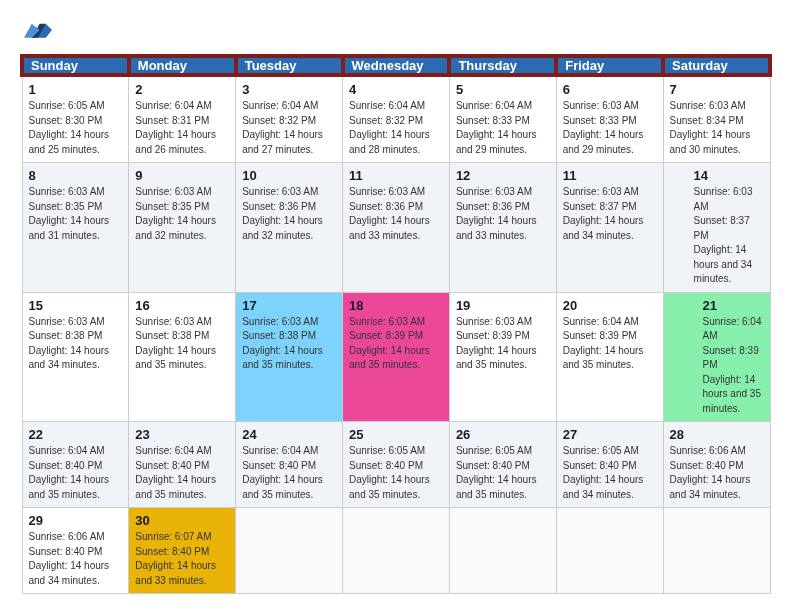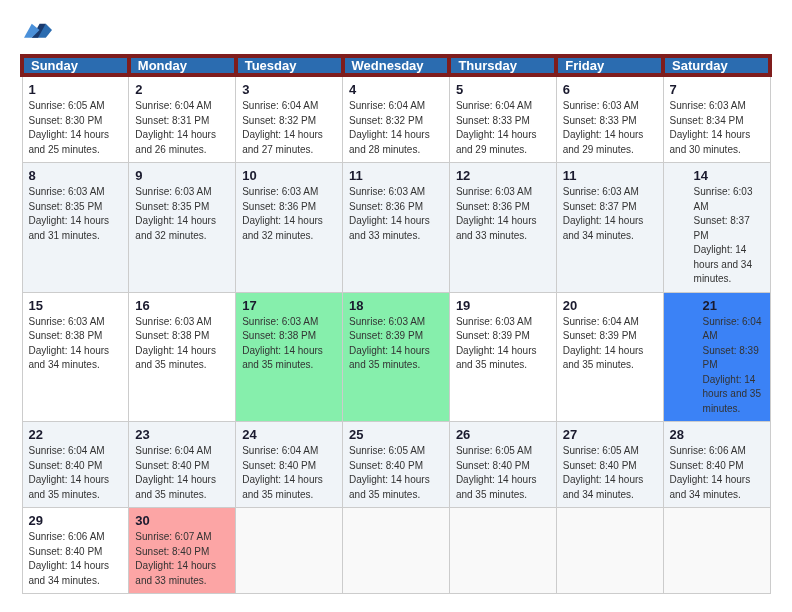--- a/index.html
+++ b/index.html
@@ -207,37 +207,37 @@
         </tr>
         <tr>
           <td style="background: rgb(255, 255, 255);">
         <span class="day-num">15</span>
         <span class="day-detail">Sunrise: 6:03 AM<br>Sunset: 8:38 PM<br>Daylight: 14 hours and 34 minutes.</span>
       </td>
           <td style="background: rgb(255, 255, 255);">
         <span class="day-num">16</span>
         <span class="day-detail">Sunrise: 6:03 AM<br>Sunset: 8:38 PM<br>Daylight: 14 hours and 35 minutes.</span>
       </td>
-          <td style="background: #86efac; margin-left: 36px;">
+          <td style="background: #7dd3fc; margin-left: 36px;">
         <span class="day-num">17</span>
         <span class="day-detail">Sunrise: 6:03 AM<br>Sunset: 8:38 PM<br>Daylight: 14 hours and 35 minutes.</span>
       </td>
-          <td style="background: #86efac;">
+          <td style="background: #ec4899;">
         <span class="day-num">18</span>
         <span class="day-detail">Sunrise: 6:03 AM<br>Sunset: 8:39 PM<br>Daylight: 14 hours and 35 minutes.</span>
       </td>
           <td style="background: rgb(255, 255, 255); margin-top: 32px;">
         <span class="day-num">19</span>
         <span class="day-detail">Sunrise: 6:03 AM<br>Sunset: 8:39 PM<br>Daylight: 14 hours and 35 minutes.</span>
       </td>
           <td style="background: rgb(255, 255, 255);">
         <span class="day-num">20</span>
         <span class="day-detail">Sunrise: 6:04 AM<br>Sunset: 8:39 PM<br>Daylight: 14 hours and 35 minutes.</span>
       </td>
-          <td style="background: #3b82f6; padding-left: 39px;">
+          <td style="background: #86efac; padding-left: 39px;">
         <span class="day-num">21</span>
         <span class="day-detail">Sunrise: 6:04 AM<br>Sunset: 8:39 PM<br>Daylight: 14 hours and 35 minutes.</span>
       </td>
         </tr>
         <tr>
           <td style="background: rgb(240, 244, 248); margin-top: 12px;">
         <span class="day-num">22</span>
         <span class="day-detail">Sunrise: 6:04 AM<br>Sunset: 8:40 PM<br>Daylight: 14 hours and 35 minutes.</span>
       </td>
           <td style="background: rgb(240, 244, 248);">
@@ -263,21 +263,21 @@
           <td style="background: rgb(240, 244, 248);">
         <span class="day-num">28</span>
         <span class="day-detail">Sunrise: 6:06 AM<br>Sunset: 8:40 PM<br>Daylight: 14 hours and 34 minutes.</span>
       </td>
         </tr>
         <tr>
           <td style="background: rgb(255, 255, 255);">
         <span class="day-num">29</span>
         <span class="day-detail">Sunrise: 6:06 AM<br>Sunset: 8:40 PM<br>Daylight: 14 hours and 34 minutes.</span>
       </td>
-          <td style="background: #fca5a5;">
+          <td style="background: #eab308;">
         <span class="day-num">30</span>
         <span class="day-detail">Sunrise: 6:07 AM<br>Sunset: 8:40 PM<br>Daylight: 14 hours and 33 minutes.</span>
       </td>
           <td class="empty-cell"></td>
           <td class="empty-cell"></td>
           <td class="empty-cell"></td>
           <td class="empty-cell"></td>
           <td class="empty-cell"></td>
         </tr>
       </tbody>

